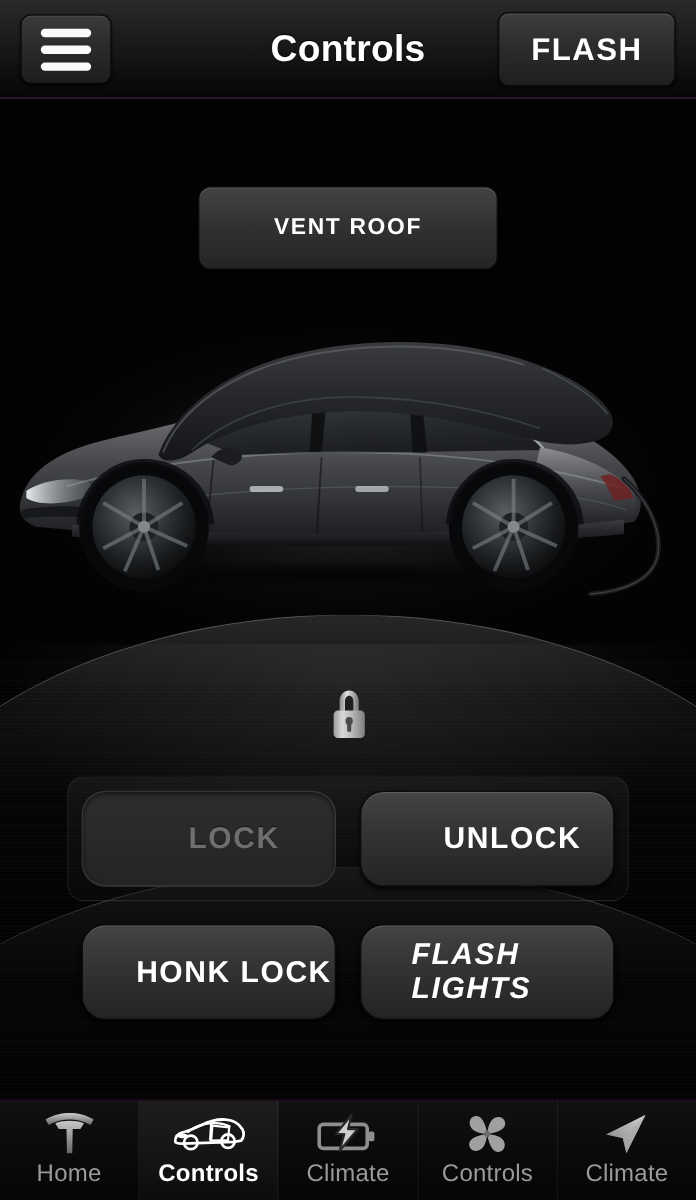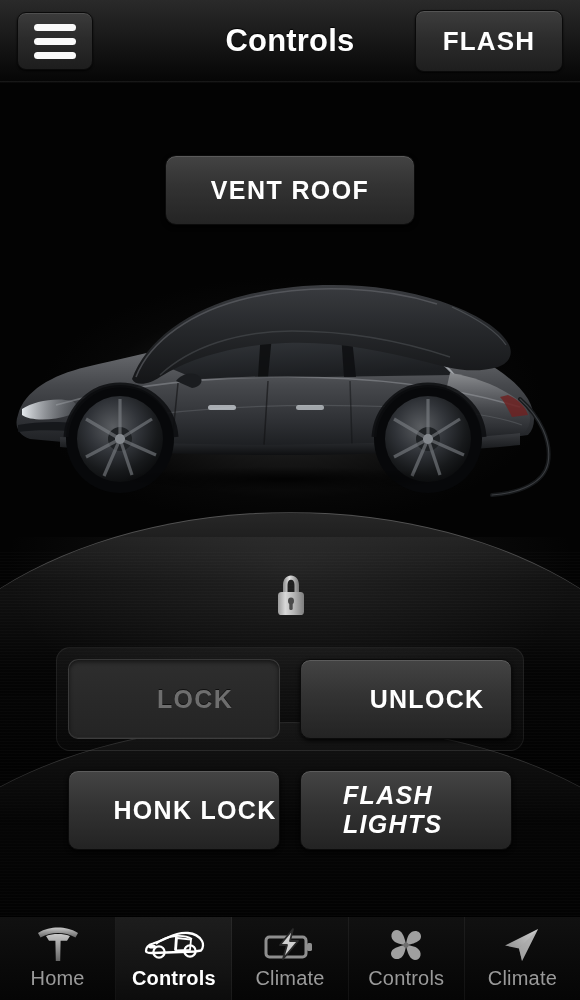--- a/index.html
+++ b/index.html
@@ -79,21 +79,21 @@
 
   
   .vent-roof {
     position:absolute; left:165px; top:73px;
     width:250px; height:70px;
     border-radius:11px;
     background:linear-gradient(180deg,#434343 0%,#333 42%,#242424 100%);
     border:1px solid #0b0b0b;
     box-shadow:inset 0 1px 0 rgba(255,255,255,.13), 0 2px 4px rgba(0,0,0,.85);
     display:flex; align-items:center; justify-content:center;
-    color:#fff; font-size:25px; font-weight:700; letter-spacing:1.4px;
+    color:#fff; font-size:19px; font-weight:700; letter-spacing:1.4px;
   }
 
   
   .car-wrap { position:absolute; left:0; top:185px; width:580px; height:260px; }
   .car-shadow {
     position:absolute; left:55px; top:195px; width:460px; height:34px;
     background:radial-gradient(ellipse 50% 50% at 50% 50%, rgba(0,0,0,.85) 0%, rgba(0,0,0,0) 72%);
   }
 
   
@@ -133,21 +133,21 @@
   
   .lock-group {
     position:absolute; left:56px; top:565px;
     width:468px; height:104px;
     border-radius:14px;
     border:1px solid rgba(120,120,120,.16);
     background:linear-gradient(180deg, rgba(52,52,52,.30) 0%, rgba(22,22,22,.22) 100%);
   }
   .btn {
     position:absolute;
-    border-radius:10px;
+    border-radius:20px;
     display:flex; align-items:center; justify-content:center;
     font-size:25px; font-weight:700; letter-spacing:1.3px;padding-left:42px;
   }
   .btn-raised {
     background:linear-gradient(180deg,#444 0%,#333 44%,#232323 100%);
     border:1px solid #0b0b0b;
     box-shadow:inset 0 1px 0 rgba(255,255,255,.13), 0 2px 4px rgba(0,0,0,.85);
     color:#fff;
   }
   .btn-disabled {

